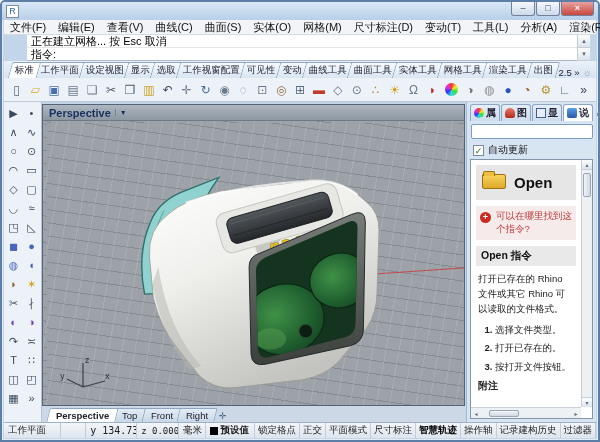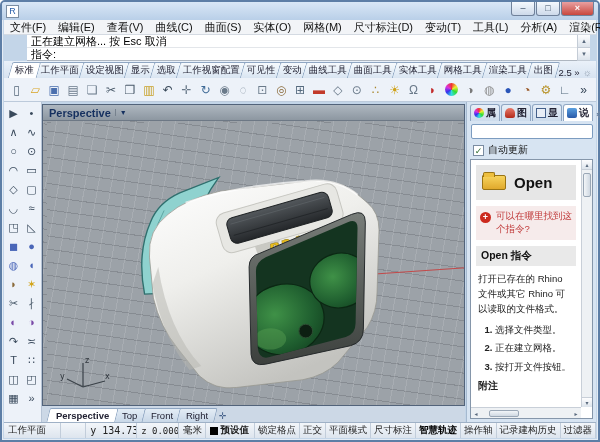--- a/index.html
+++ b/index.html
@@ -112,21 +112,21 @@
     border-bottom:1px solid #c8cfd8; }
   .help-scroll-v .arr.bottom { position:absolute; bottom:0; left:0; right:0; border-top:1px solid #c8cfd8; border-bottom:none; }
   .help-scroll-v .thumb { margin:3px 1px; height:24px; background:linear-gradient(90deg,#f2f5f8,#cfd8e2);
     border:1px solid #9aa7b6; border-radius:2px; }
   .help-scroll-h { position:absolute; left:0; right:11px; bottom:0; height:11px; background:#eef1f4;
     border-top:1px solid #c8cfd8; display:flex; align-items:center; font-size:6px; color:#5a6a7e; }
   .help-scroll-h .arr { width:10px; text-align:center; }
   .help-scroll-h .thumb { width:30px; height:7px; margin-left:8px; background:linear-gradient(#f2f5f8,#cfd8e2);
     border:1px solid #9aa7b6; border-radius:2px; }
   .help-content { position:absolute; inset:0 11px 11px 0; overflow:hidden; }
-  .help-hero { margin:5px 5px 6px; background:#e6e6e6; padding:9px 6px; display:flex; align-items:center; gap:8px; }
+  .help-hero { margin:5px 5px 6px; background:#e6e6e6; padding:9px 6px; display:flex; align-items:flex-start; gap:8px; }
   .folder-icon { position:relative; width:24px; height:15px; background:linear-gradient(#f7d35c,#e0a92c);
     border:1px solid #9a7414; border-radius:1px 2px 2px 2px; flex:0 0 auto; }
   .folder-icon::before { content:""; position:absolute; top:-4px; left:0; width:10px; height:4px;
     background:#eebf3e; border:1px solid #9a7414; border-bottom:none; border-radius:2px 2px 0 0; }
   .help-hero b { font-size:15px; color:#111; }
   .help-find { margin:0 5px 6px; background:#f6ebeb; padding:4px 4px; display:flex; gap:5px;
     font-size:9.5px; color:#c03a3a; line-height:1.35; }
   .red-dot { flex:0 0 auto; width:11px; height:11px; border-radius:50%; background:#cc2a1e; color:#fff;
     font-size:9px; line-height:11px; text-align:center; font-weight:bold; margin-top:2px; }
   .help-h2 { margin:0 5px 5px; background:#e9e9e9; padding:3px 5px; font-size:10.5px; font-weight:bold; color:#111; }
@@ -535,21 +535,21 @@
           </div>
           <div class="help-find">
             <span class="red-dot">+</span>
             <span>可以在哪里找到这个指令?</span>
           </div>
           <div class="help-h2">Open 指令</div>
           <p class="help-body">打开已存在的 Rhino 文件或其它 Rhino 可以读取的文件格式。</p>
           <ol class="help-steps">
 
           <li>选择文件类型。</li>
-              <li>正在建立网格。</li>
+              <li>打开已存在的。</li>
               <li>按打开文件按钮。</li>
             </ol>
           <div class="help-notes">附注</div>
         </div>
         <div class="help-scroll-v">
           <div class="arr">▴</div>
           <div class="thumb"></div>
           <div class="arr bottom">▾</div>
         </div>
         <div class="help-scroll-h">

